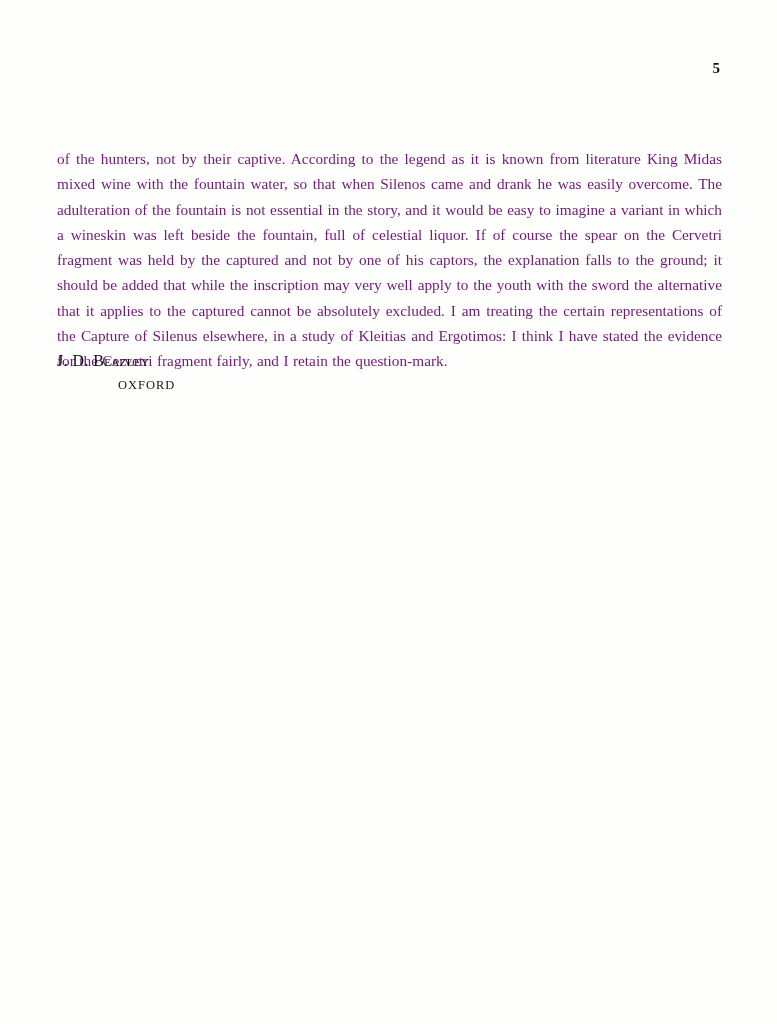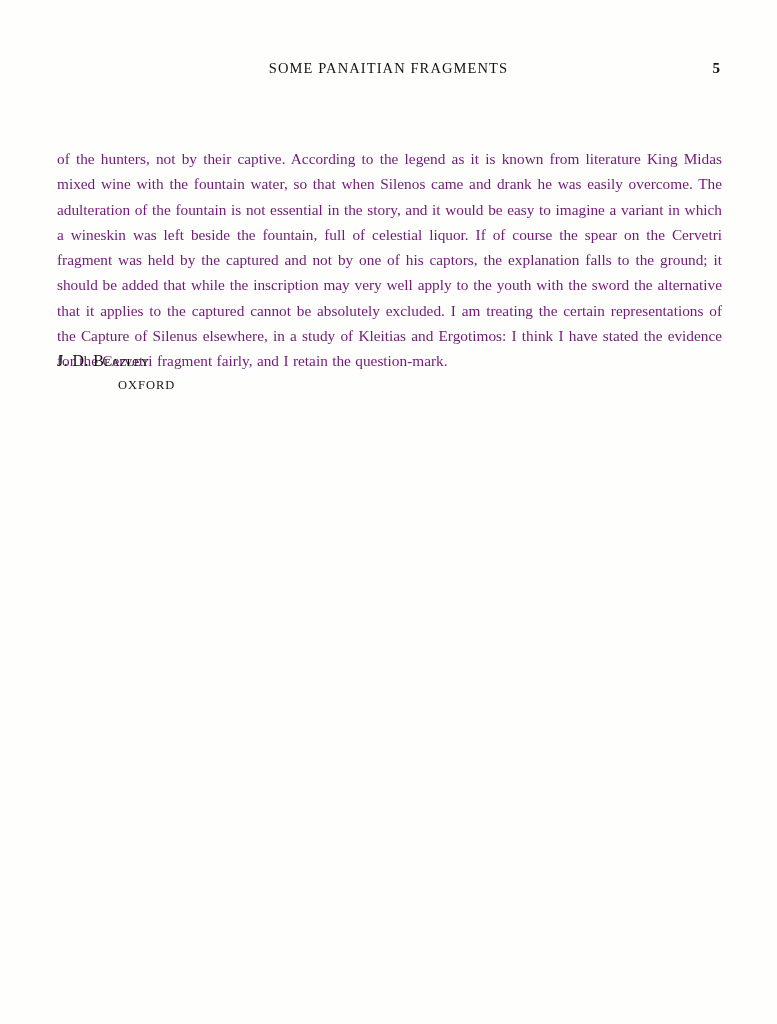--- a/index.html
+++ b/index.html
@@ -86,21 +86,20 @@
     color: #15130f;
     margin-left: 32px;
   }
 </style>
 </head>
 <body>
 
 <div class="page">
 
   <div class="running-head">
-    <div class="running-head-title">Some Panaitian Fragments</div>
     <div class="page-number">5</div>
   </div>
 
   <div class="body-text">of the hunters, not by their captive. According to the legend as it is known from literature King Midas mixed wine with the fountain water, so that when Silenos came and drank he was easily overcome. The adulteration of the fountain is not essential in the story, and it would be easy to imagine a variant in which a wineskin was left beside the fountain, full of celestial liquor. If of course the spear on the Cervetri fragment was held by the captured and not by one of his captors, the explanation falls to the ground; it should be added that while the inscription may very well apply to the youth with the sword the alternative that it applies to the captured cannot be absolutely excluded. I am treating the certain representations of the Capture of Silenus elsewhere, in a study of Kleitias and Ergotimos: I think I have stated the evidence for the Cervetri fragment fairly, and I retain the question-mark.</div>
 
   <div class="signature">
     <span>J. D. </span><span class="sc">Beazley</span>
   </div>
 
   <div class="place">Oxford</div>

